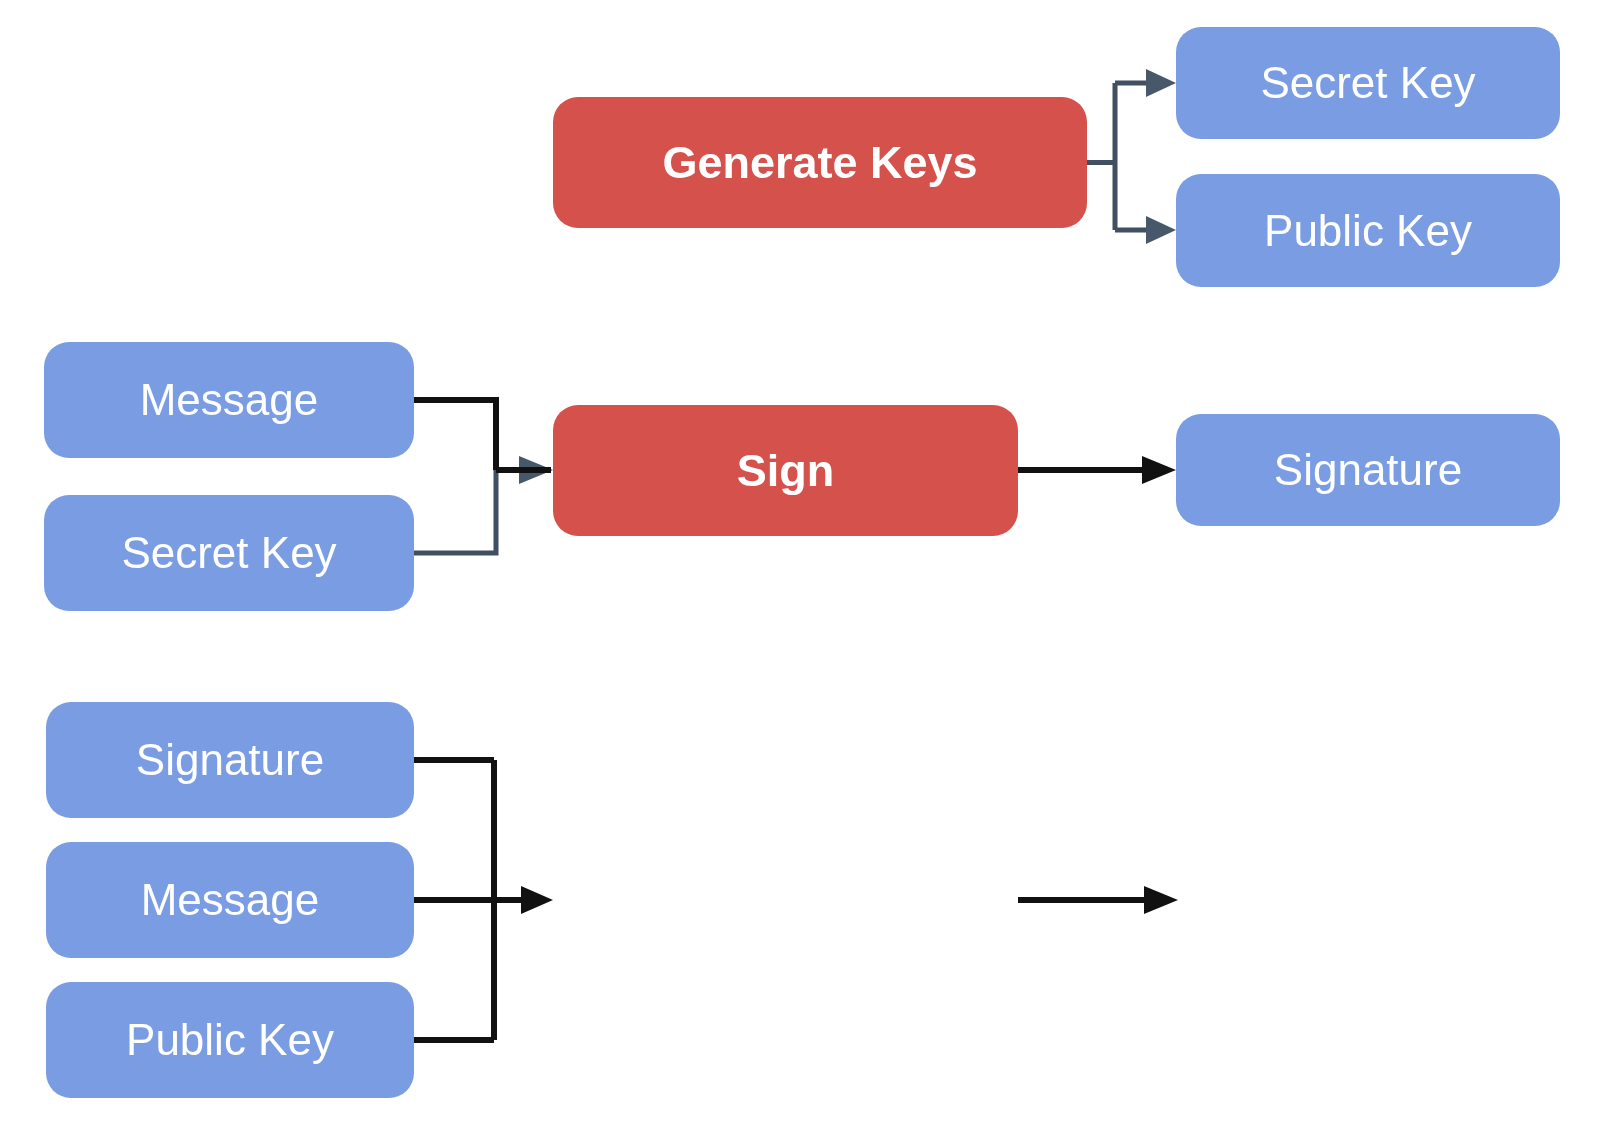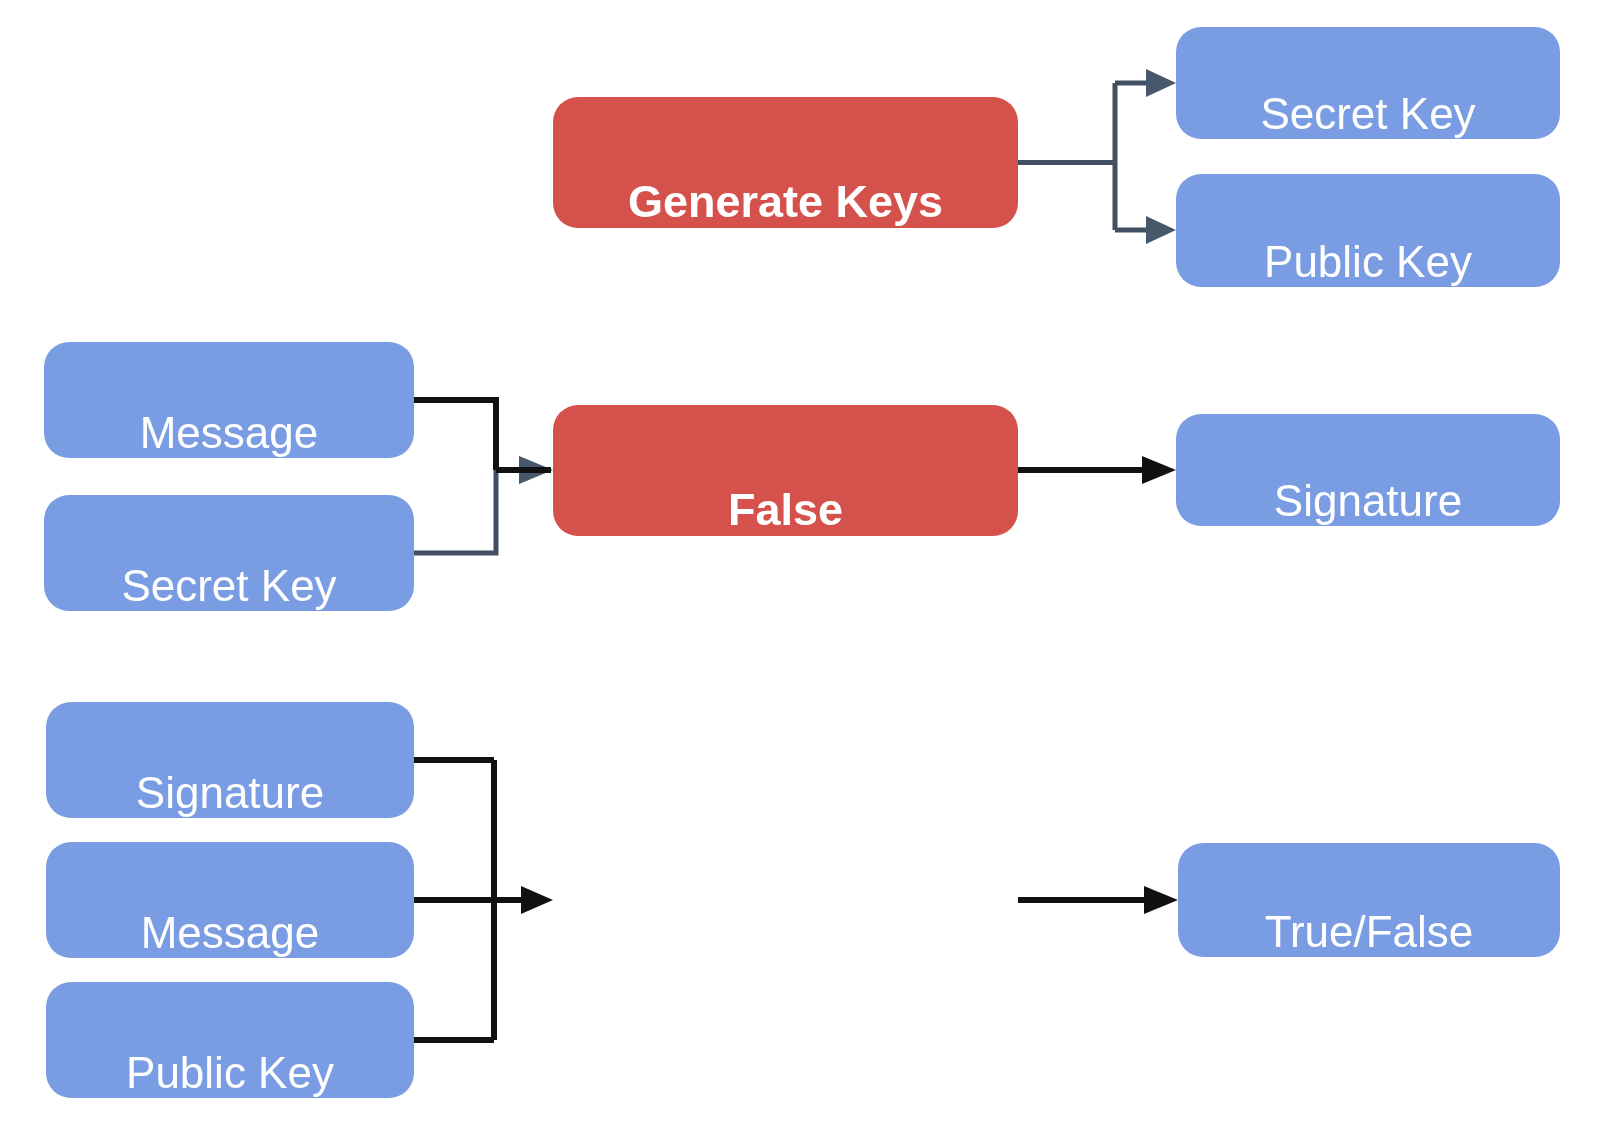--- a/index.html
+++ b/index.html
@@ -30,39 +30,39 @@
   }
   .line.black { stroke: var(--line-black, #111111); stroke-width: 6; }
   .line.slate { stroke: var(--line-slate, #414f63); stroke-width: 5; }
   .head.black-fill { fill: var(--line-black, #111111); stroke: none; }
   .head.slate-fill { fill: var(--head-slate, #47586b); stroke: none; }
 
   .node {
     position: absolute;
     border-radius: 25px;
     display: flex;
-    align-items: flex-end;
+    align-items: center;
     justify-content: center;
     color: var(--box-text, #ffffff);
     text-align: center;
     box-sizing: border-box;
   }
   .node.process {
     background: var(--process-fill, #d5514c);
     font-weight: bold;
     font-size: 45px;
   }
   .node.io {
     background: var(--io-fill, #7a9ce2);
     font-weight: normal;
     font-size: 44px;
   }
 
   
-  .pos-generate-keys      { left: 553px;  top: 97px;  width: 465px; height: 131px; }
+  .pos-generate-keys      { left: 553px;  top: 97px;  width: 534px; height: 131px; }
   .pos-secret-key-out     { left: 1176px; top: 27px;  width: 384px; height: 112px; }
   .pos-public-key-out     { left: 1176px; top: 174px; width: 384px; height: 113px; }
 
   .pos-message-sign       { left: 44px;   top: 342px; width: 370px; height: 116px; }
   .pos-secret-key-sign    { left: 44px;   top: 495px; width: 370px; height: 116px; }
   .pos-sign               { left: 553px;  top: 405px; width: 465px; height: 131px; }
   .pos-signature-out      { left: 1176px; top: 414px; width: 384px; height: 112px; }
 
   .pos-signature-verify   { left: 46px;   top: 702px; width: 368px; height: 116px; }
   .pos-message-verify     { left: 46px;   top: 842px; width: 368px; height: 116px; }
@@ -116,32 +116,29 @@
     <span>Public Key</span>
   </div>
 
   <div class="node io pos-message-sign">
     <span>Message</span>
   </div>
   <div class="node io pos-secret-key-sign">
     <span>Secret Key</span>
   </div>
   <div class="node process pos-sign">
-    <span>False</span>
+    <span>Sign</span>
   </div>
   <div class="node io pos-signature-out">
     <span>Signature</span>
   </div>
 
   <div class="node io pos-signature-verify">
     <span>Signature</span>
   </div>
   <div class="node io pos-message-verify">
     <span>Message</span>
   </div>
   <div class="node io pos-public-key-verify">
     <span>Public Key</span>
   </div>
-  <div class="node io pos-true-false">
-    <span>True/False</span>
-  </div>
 
 </div>
 
 </body></html>

